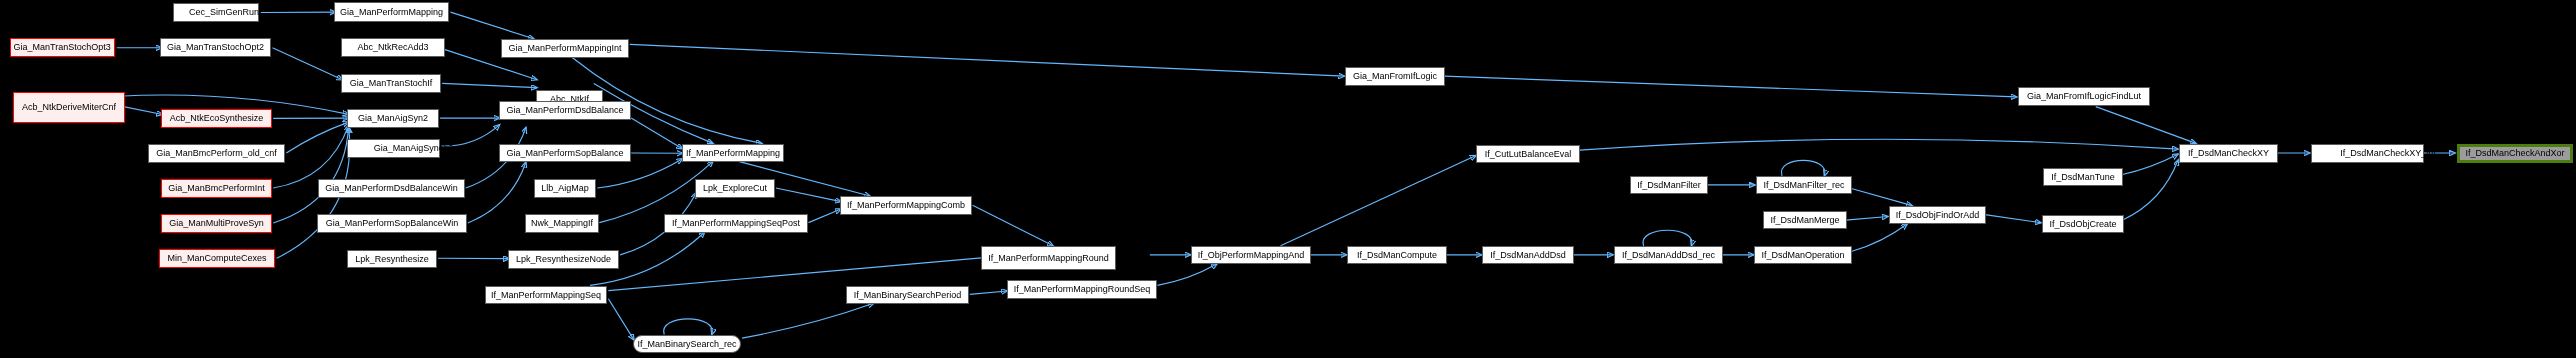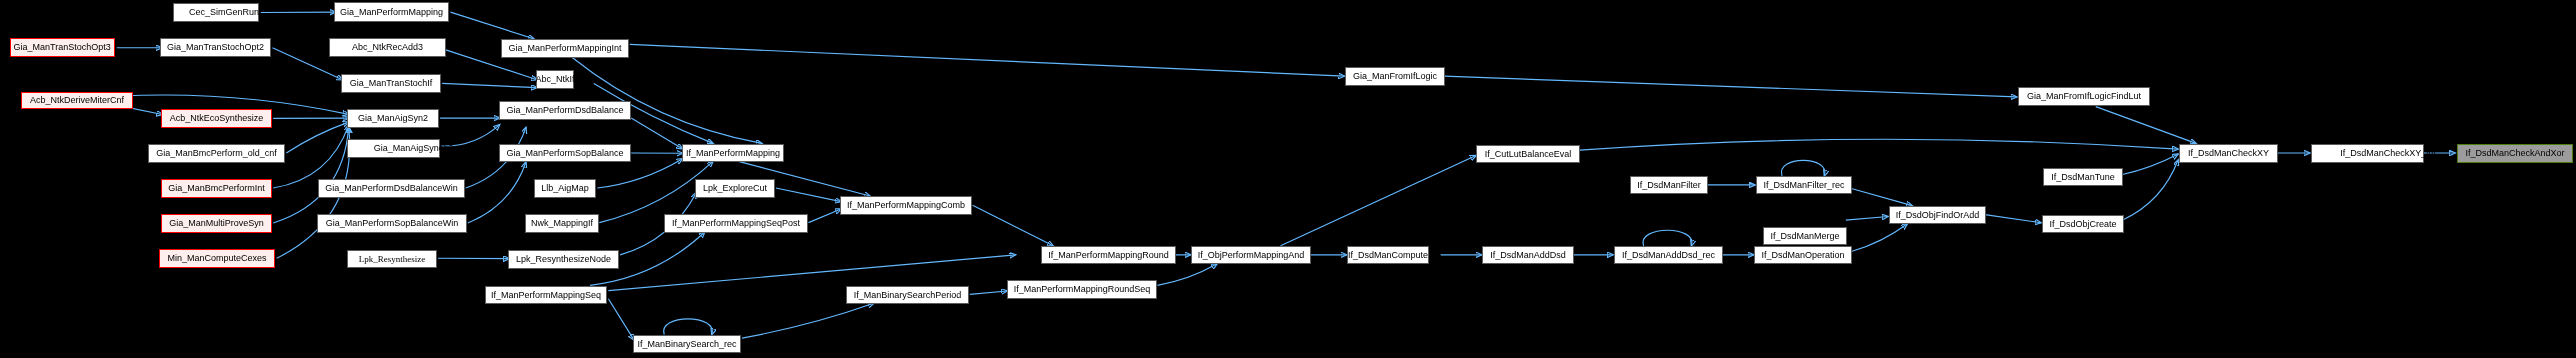--- a/index.html
+++ b/index.html
@@ -5,21 +5,21 @@
   html,body{margin:0;padding:0;background:#000;}
   #canvas{position:relative;width:2576px;height:358px;background:#000;overflow:hidden;
           font-family:"Liberation Sans",sans-serif;}
   #edges{position:absolute;left:0;top:0;width:2576px;height:358px;}
   #edges path{fill:none;stroke:#63b8ff;stroke-width:1.7px;}
   #edges path.loop{stroke-width:1.7px;}
   .node{position:absolute;box-sizing:border-box;display:flex;align-items:center;justify-content:center;
         background:#ffffff;border:1px solid #5b5b5b;color:#000;font-size:9px;line-height:1;
         white-space:nowrap;cursor:pointer;z-index:2;}
   .node.red{border:1.4px solid #ff0000;background:#fcefee;}
-  .node.gray{border:1px solid #4d7c0f;background:#9c9c9c;}
+  .node.gray{border:3px solid #4d7c0f;background:#9c9c9c;}
 </style>
 </head>
 <body>
 
 <div id="canvas">
   <svg id="edges" xmlns="http://www.w3.org/2000/svg" width="2576" height="358" viewBox="0 0 3715 517">
     <defs>
       <marker id="arw" markerWidth="11" markerHeight="9" refX="8.5" refY="4" orient="auto" markerUnits="userSpaceOnUse">
         <path d="M0,0 L9,4 L0,8 z" fill="#63b8ff"></path>
       </marker>
@@ -82,58 +82,58 @@
         <path d="M 2279 216.8 Q 2710.9513889527057 186.10003938392452 3143 215.4" marker-end="url(#arw)"></path>
         <path d="M 3286 221 L 3333 221" marker-end="url(#arw)"></path>
         <path d="M 3496 221 L 3543 221" marker-end="url(#arw)"></path>
       </g>
   </svg>
   <div id="nodes">
       <div class="node plain" style="left: 173px; top: 2.8px; width: 86px; height: 19.4px; padding-left: 16px;">Cec_SimGenRun</div>
       <div class="node plain" style="left: 334px; top: 2.1px; width: 115px; height: 20px;">Gia_ManPerformMapping</div>
       <div class="node red" style="left: 9.7px; top: 38px; width: 105px; height: 19.4px;">Gia_ManTranStochOpt3</div>
       <div class="node plain" style="left: 160px; top: 38px; width: 111px; height: 19.4px;">Gia_ManTranStochOpt2</div>
-      <div class="node plain" style="left: 329px; top: 38px; width: 117px; height: 19px;">Abc_NtkRecAdd3</div>
+      <div class="node plain" style="left: 341px; top: 38px; width: 104px; height: 19px;">Abc_NtkRecAdd3</div>
       <div class="node plain" style="left: 501px; top: 39px; width: 128px; height: 19px;">Gia_ManPerformMappingInt</div>
       <div class="node plain" style="left: 341px; top: 74px; width: 100px; height: 19px;">Gia_ManTranStochIf</div>
-      <div class="node plain" style="left: 536px; top: 70px; width: 38px; height: 19px;">Abc_NtkIf</div>
-      <div class="node red" style="left: 21px; top: 92px; width: 112px; height: 17px;">Acb_NtkDeriveMiterCnf</div>
+      <div class="node plain" style="left: 536px; top: 90px; width: 67px; height: 19px;">Abc_NtkIf</div>
+      <div class="node red" style="left: 13px; top: 92px; width: 112px; height: 31px;">Acb_NtkDeriveMiterCnf</div>
       <div class="node red" style="left: 161px; top: 109px; width: 111px; height: 19.4px;">Acb_NtkEcoSynthesize</div>
       <div class="node plain" style="left: 347px; top: 109px; width: 92px; height: 19px;">Gia_ManAigSyn2</div>
       <div class="node plain" style="left: 499px; top: 101px; width: 132px; height: 19px;">Gia_ManPerformDsdBalance</div>
       <div class="node plain" style="left: 148px; top: 144px; width: 137px; height: 19.4px;">Gia_ManBmcPerform_old_cnf</div>
       <div class="node plain" style="left: 347px; top: 139px; width: 93px; height: 19px; padding-left: 40px;">Gia_ManAigSynch2</div>
       <div class="node plain" style="left: 499px; top: 144px; width: 132px; height: 18px;">Gia_ManPerformSopBalance</div>
       <div class="node plain" style="left: 682px; top: 144px; width: 102px; height: 18px;">If_ManPerformMapping</div>
       <div class="node red" style="left: 161px; top: 179px; width: 111px; height: 19px;">Gia_ManBmcPerformInt</div>
       <div class="node plain" style="left: 318px; top: 179px; width: 147px; height: 19px;">Gia_ManPerformDsdBalanceWin</div>
       <div class="node plain" style="left: 534px; top: 179px; width: 62px; height: 19px;">Llb_AigMap</div>
       <div class="node plain" style="left: 695px; top: 179px; width: 80px; height: 19px;">Lpk_ExploreCut</div>
       <div class="node red" style="left: 161px; top: 214px; width: 111px; height: 19.4px;">Gia_ManMultiProveSyn</div>
       <div class="node plain" style="left: 317px; top: 214px; width: 150px; height: 19.4px;">Gia_ManPerformSopBalanceWin</div>
       <div class="node plain" style="left: 525px; top: 214px; width: 74px; height: 19px;">Nwk_MappingIf</div>
       <div class="node plain" style="left: 664px; top: 214px; width: 144px; height: 19px;">If_ManPerformMappingSeqPost</div>
       <div class="node red" style="left: 159px; top: 249px; width: 116px; height: 19.4px;">Min_ManComputeCexes</div>
-      <div class="node plain" style="left: 347px; top: 250px; width: 90px; height: 18px; font-family: Liberation Serif, serif;">Lpk_Resynthesize</div>
+      <div class="node plain" style="left: 347px; top: 250px; width: 90px; height: 18px;">Lpk_Resynthesize</div>
       <div class="node plain" style="left: 508px; top: 250px; width: 111px; height: 19px;">Lpk_ResynthesizeNode</div>
       <div class="node plain" style="left: 840px; top: 196px; width: 132px; height: 19px;">If_ManPerformMappingComb</div>
-      <div class="node plain" style="left: 1041px; top: 246px; width: 135px; height: 18px;">If_ManPerformMappingRound</div>
+      <div class="node plain" style="left: 981px; top: 246px; width: 135px; height: 24px;">If_ManPerformMappingRound</div>
       <div class="node plain" style="left: 1007px; top: 280px; width: 150px; height: 19px;">If_ManPerformMappingRoundSeq</div>
       <div class="node plain" style="left: 485px; top: 286px; width: 122px; height: 18px;">If_ManPerformMappingSeq</div>
       <div class="node plain" style="left: 846px; top: 286px; width: 123px; height: 18px;">If_ManBinarySearchPeriod</div>
-      <div class="node plain" style="left: 633px; top: 335px; width: 108px; height: 18px;">If_ManBinarySearch_rec</div>
+      <div class="node plain" style="left: 633px; top: 335px; width: 108px; height: 18px; border-radius: 9px;">If_ManBinarySearch_rec</div>
       <div class="node plain" style="left: 1191px; top: 246px; width: 120px; height: 18px;">If_ObjPerformMappingAnd</div>
-      <div class="node plain" style="left: 1347px; top: 246px; width: 82px; height: 18px;">If_DsdManCompute</div>
+      <div class="node plain" style="left: 1347px; top: 246px; width: 100px; height: 18px;">If_DsdManCompute</div>
       <div class="node plain" style="left: 1482px; top: 246px; width: 92px; height: 18px;">If_DsdManAddDsd</div>
       <div class="node plain" style="left: 1614px; top: 246px; width: 109px; height: 18px;">If_DsdManAddDsd_rec</div>
       <div class="node plain" style="left: 1754px; top: 246px; width: 98px; height: 18px;">If_DsdManOperation</div>
       <div class="node plain" style="left: 1476px; top: 145px; width: 104px; height: 18px;">If_CutLutBalanceEval</div>
       <div class="node plain" style="left: 1630px; top: 176px; width: 78px; height: 18px;">If_DsdManFilter</div>
       <div class="node plain" style="left: 1756px; top: 176px; width: 96px; height: 18px;">If_DsdManFilter_rec</div>
-      <div class="node plain" style="left: 1763px; top: 211px; width: 84px; height: 18px; margin-top: 16px;">If_DsdManMerge</div>
+      <div class="node plain" style="left: 1763px; top: 211px; width: 84px; height: 18px;">If_DsdManMerge</div>
       <div class="node plain" style="left: 1889px; top: 206px; width: 97px; height: 18px;">If_DsdObjFindOrAdd</div>
       <div class="node plain" style="left: 2043px; top: 168px; width: 80px; height: 18px;">If_DsdManTune</div>
       <div class="node plain" style="left: 2042px; top: 215px; width: 82px; height: 18px;">If_DsdObjCreate</div>
       <div class="node plain" style="left: 1345px; top: 67px; width: 100px; height: 19.4px;">Gia_ManFromIfLogic</div>
       <div class="node plain" style="left: 2018px; top: 87px; width: 132px; height: 19.4px;">Gia_ManFromIfLogicFindLut</div>
       <div class="node plain" style="left: 2179px; top: 144px; width: 99px; height: 19.4px;">If_DsdManCheckXY</div>
       <div class="node plain" style="left: 2311px; top: 144px; width: 113px; height: 19.4px; padding-left: 41px;">If_DsdManCheckXY_int</div>
       <div class="node gray" style="left: 2457px; top: 144px; width: 116px; height: 19.4px;">If_DsdManCheckAndXor</div>
     </div>
 </div>

